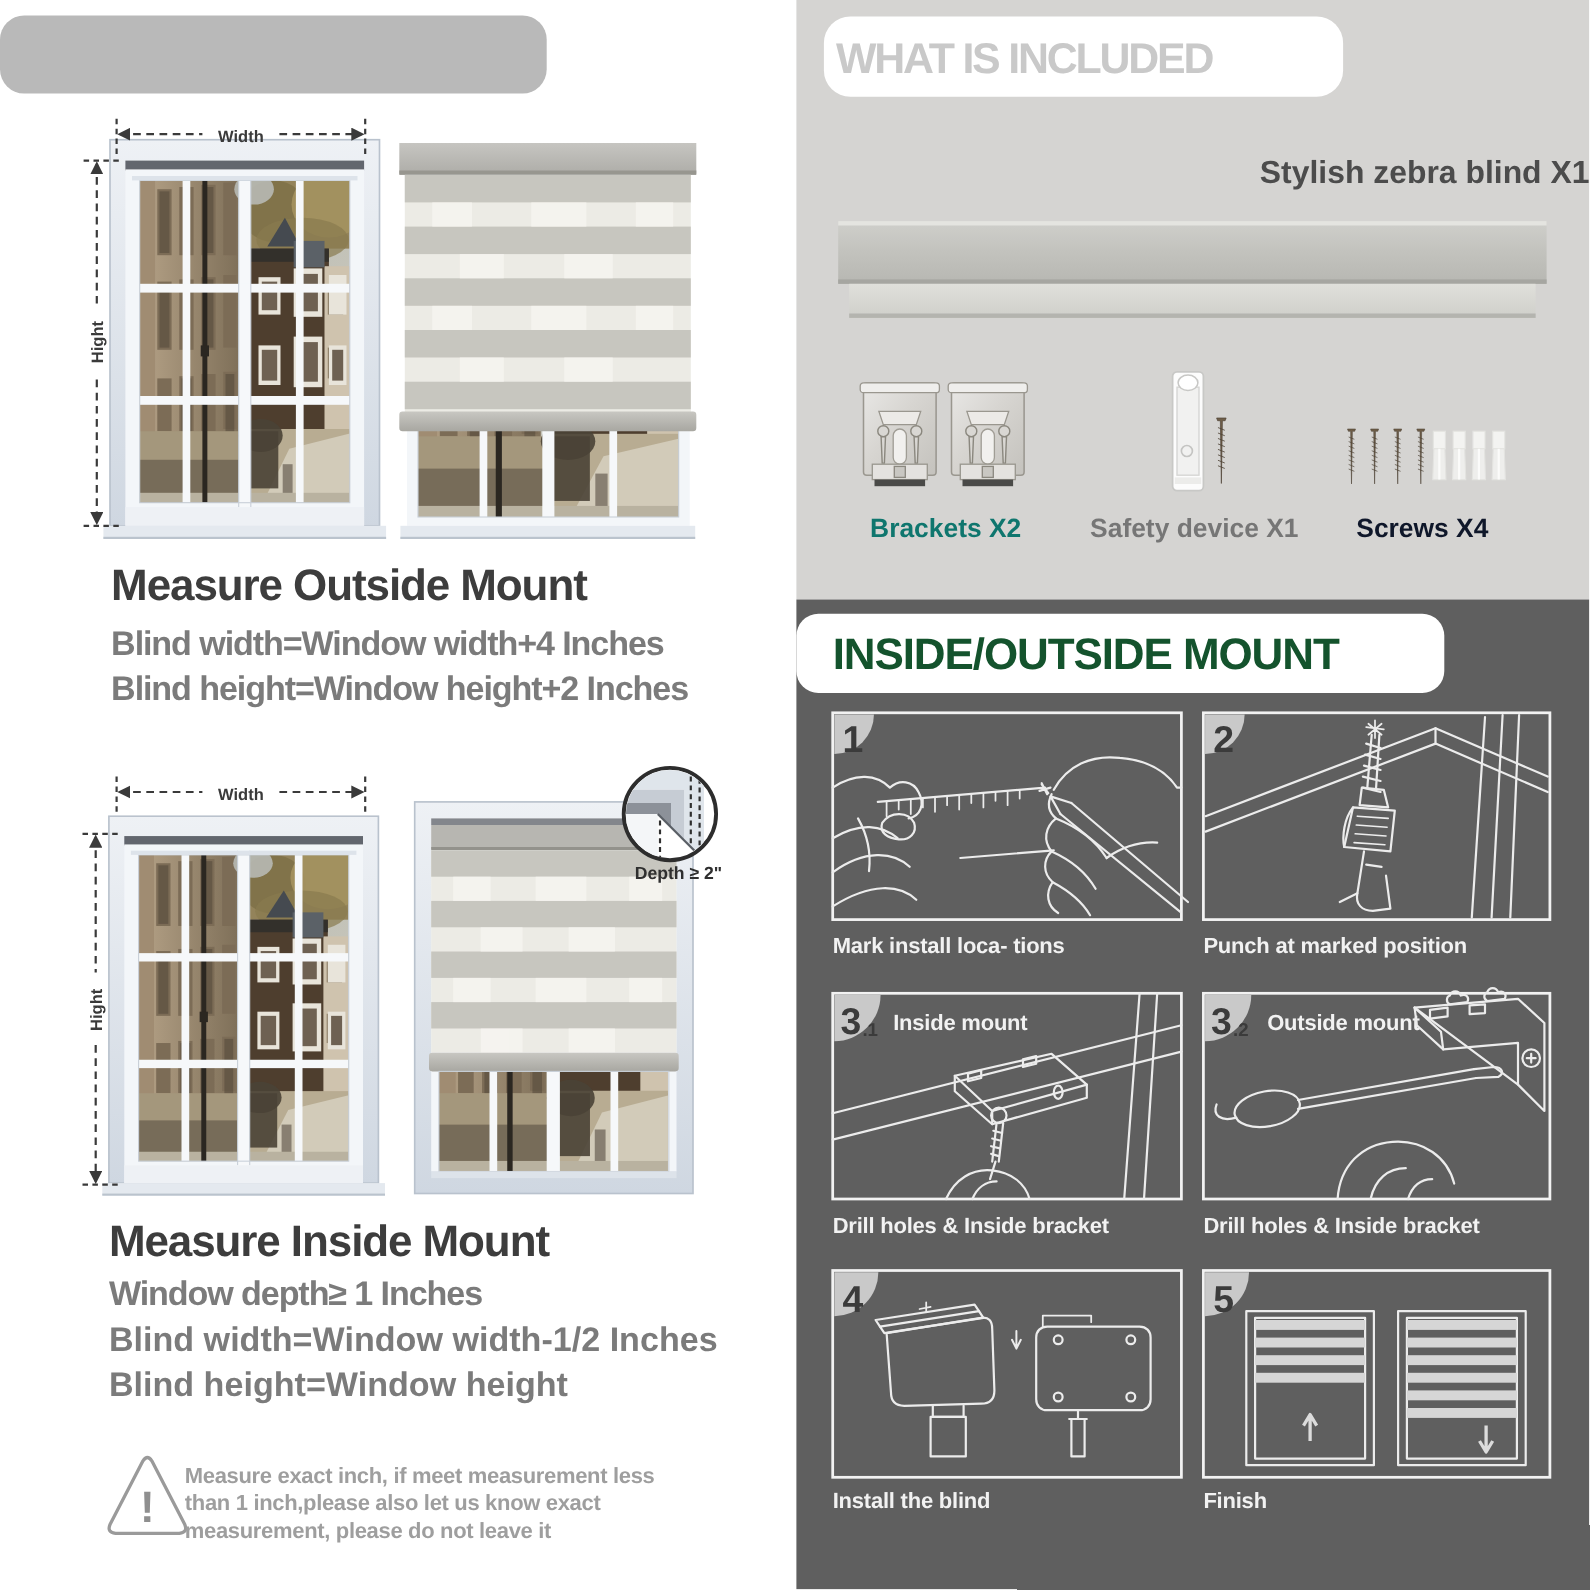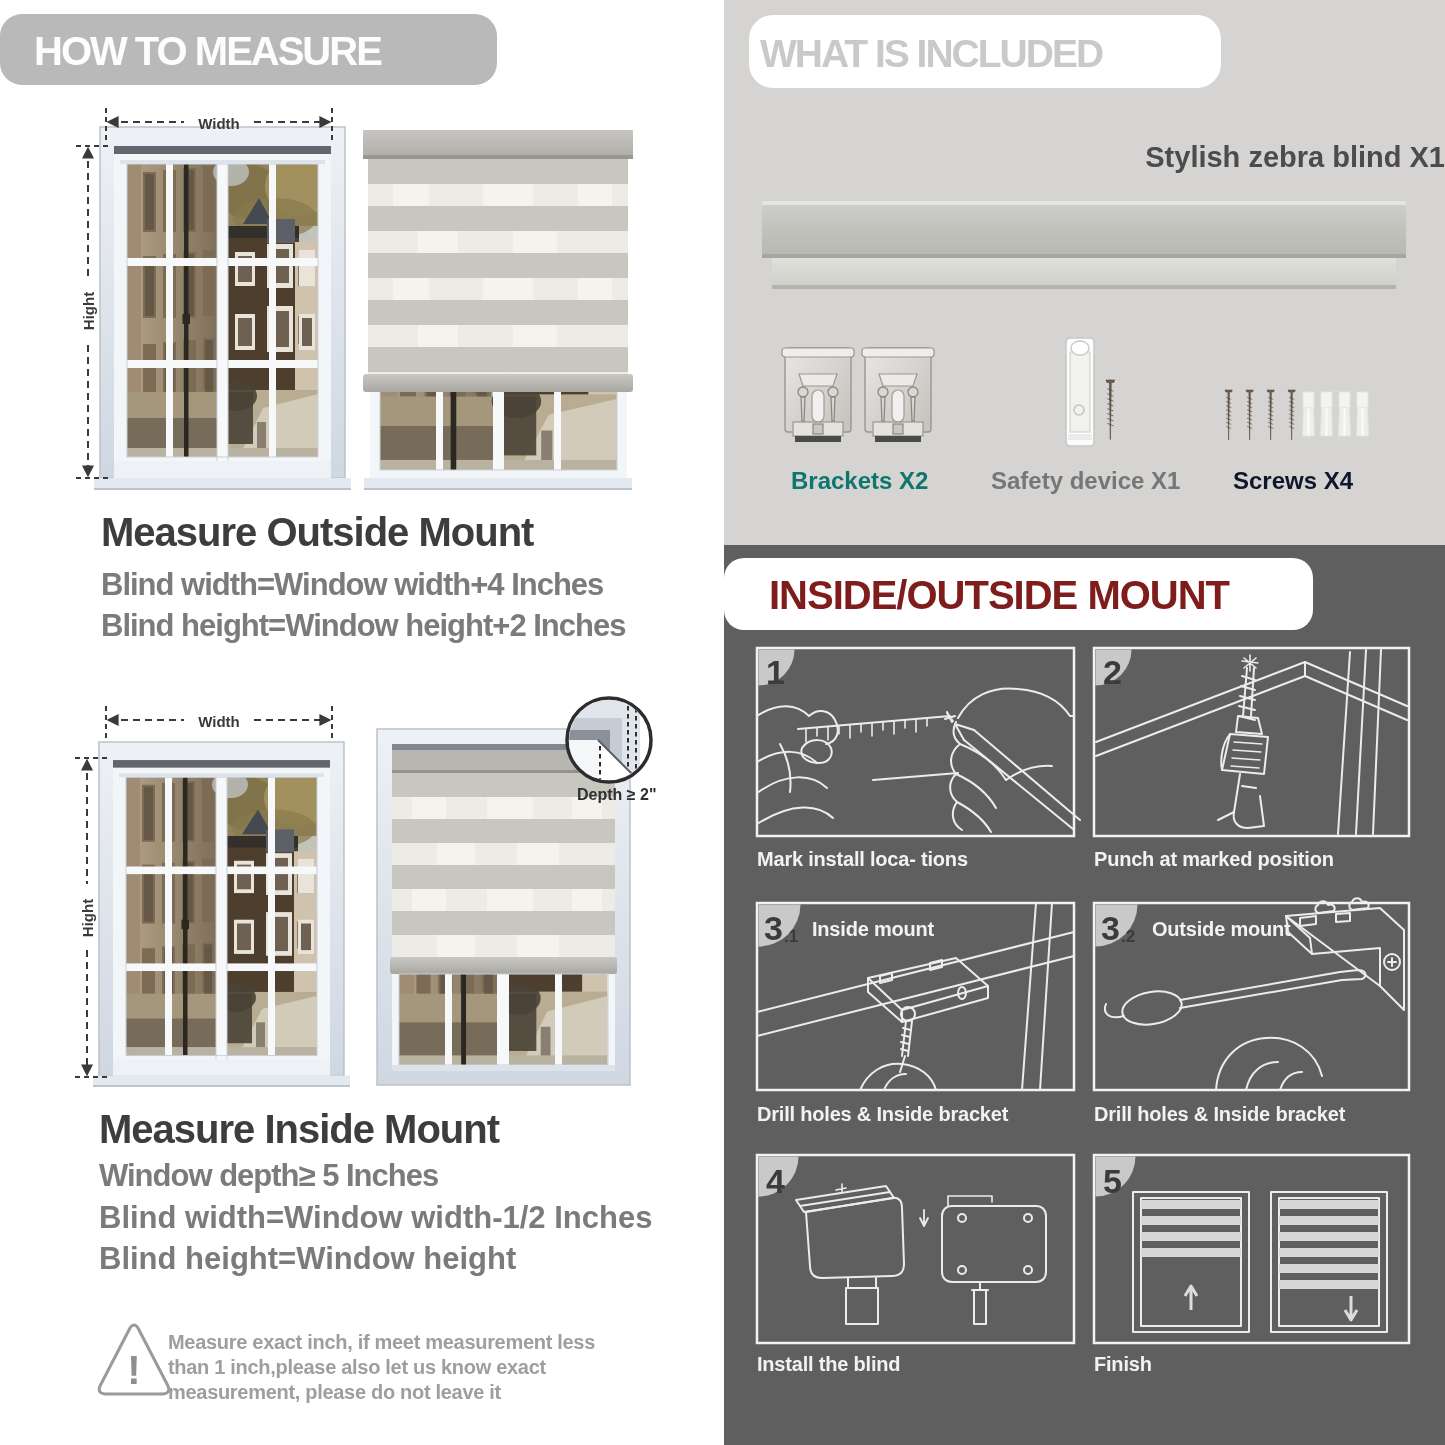--- a/index.html
+++ b/index.html
@@ -6,21 +6,20 @@
   #page{position:relative;width:1445px;height:1445px;background:#ffffff;
         font-family:"Liberation Sans",sans-serif;overflow:hidden;}
   .abs{position:absolute;}
   .b{font-weight:bold;}
 </style>
 </head>
 <body>
 <div id="page">
 
 <div class="abs" style="left:0;top:14px;width:497px;height:71px;background:#b9b9b9;border-radius:22px;"></div>
-<div class="abs b" style="left:34px;top:29px;font-size:40px;color:#fdfdfd;letter-spacing:-2px;">HOW TO MEASURE</div>
 
 <svg class="abs" id="fig1" style="left:0;top:0;" width="720" height="560" viewBox="0 0 720 560">
 <defs>
   <linearGradient id="gFrame" x1="0" y1="0" x2="0" y2="1">
     <stop offset="0" stop-color="#eef1f5"></stop>
           <stop offset="1" stop-color="#cfd7e1"></stop>
   </linearGradient>
   <linearGradient id="gSky" x1="0" y1="0" x2="1" y2="1">
     <stop offset="0" stop-color="#b2b5b2"></stop>
           <stop offset="1" stop-color="#cfccbd"></stop>
@@ -302,21 +301,21 @@
     <path d="M598 740 L640 782" stroke="#5a5f66" stroke-width="2"></path>
   </g>
   <clipPath id="clipMag">
           <circle cx="609" cy="740" r="40"></circle>
         </clipPath>
 </g>
 </svg>
 <div class="abs b" style="left:577px;top:786px;font-size:16px;color:#2f2f2f;">Depth ≥ 2"</div>
 
 <div class="abs b" style="left:99px;top:1107px;font-size:40px;color:#3d3d3d;letter-spacing:-1px;">Measure Inside Mount</div>
-<div class="abs b" style="left:99px;top:1158px;font-size:31px;color:#7b7b7b;letter-spacing:-1px;">Window depth≥ 5 Inches</div>
+<div class="abs b" style="left:99px;top:1158px;font-size:31px;color:#7b7b7b;letter-spacing:-1px;">Window depth≥ 1 Inches</div>
 <div class="abs b" style="left:99px;top:1200px;font-size:31px;color:#7b7b7b;letter-spacing:0px;">Blind width=Window width-1/2 Inches</div>
 <div class="abs b" style="left:99px;top:1241px;font-size:31px;color:#7b7b7b;letter-spacing:0px;text-align:right;">Blind height=Window height</div>
 
 <svg class="abs" style="left:92px;top:1320px;" width="84" height="84" viewBox="0 0 84 84">
   <path d="M38 8 q4 -6 8 0 L76 66 q3 7 -5 8 L13 74 q-8 -1 -5 -8 Z" fill="none" stroke="#9a9a9a" stroke-width="3" stroke-linejoin="round"></path>
   <text x="42" y="64" font-size="40" font-weight="bold" fill="#8f8f8f" text-anchor="middle" font-family="Liberation Sans">!</text>
 </svg>
 <div class="abs b" style="left:168px;top:1330px;font-size:20px;line-height:25px;color:#9e9e9e;letter-spacing:-0.3px;">Measure exact inch, if meet measurement less<br>than 1 inch,please also let us know exact<br>measurement, please do not leave it</div>
 
 <div class="abs" style="left:724px;top:0;width:721px;height:545px;background:#d5d4d2;"></div>
@@ -416,21 +415,21 @@
   <use href="#anchor" x="569" y="62"></use>
   <use href="#anchor" x="587" y="62"></use>
 </svg>
 
 <div class="abs b" style="left:791px;top:467px;font-size:24px;color:#0f766e;">Brackets X2</div>
 <div class="abs b" style="left:991px;top:467px;font-size:24px;color:#767676;">Safety device X1</div>
 <div class="abs b" style="left:1233px;top:467px;font-size:24px;color:#0f172a;">Screws X4</div>
 
 <div class="abs" style="left:724px;top:545px;width:721px;height:900px;background:#5f5f5f;"></div>
 <div class="abs" style="left:724px;top:558px;width:589px;height:72px;background:#ffffff;border-radius:20px;"></div>
-<div class="abs b" style="left:757px;top:573px;font-size:40px;color:#7f1d1d;letter-spacing:-1px;margin-left:12px;">INSIDE/OUTSIDE MOUNT</div>
+<div class="abs b" style="left:757px;top:573px;font-size:40px;color:#14532d;letter-spacing:-1px;">INSIDE/OUTSIDE MOUNT</div>
 
 <svg class="abs" style="left:724px;top:545px;" width="721" height="900" viewBox="724 545 721 900" font-family="Liberation Sans" fill="none">
 <g stroke="#f2f2f2" stroke-width="2.5">
   <rect x="757" y="648" width="317" height="188"></rect>
   <rect x="1094" y="648" width="315" height="188"></rect>
   <rect x="757" y="903" width="317" height="187"></rect>
   <rect x="1094" y="903" width="315" height="187"></rect>
   <rect x="757" y="1155" width="317" height="188"></rect>
   <rect x="1094" y="1155" width="315" height="188"></rect>
 </g>

